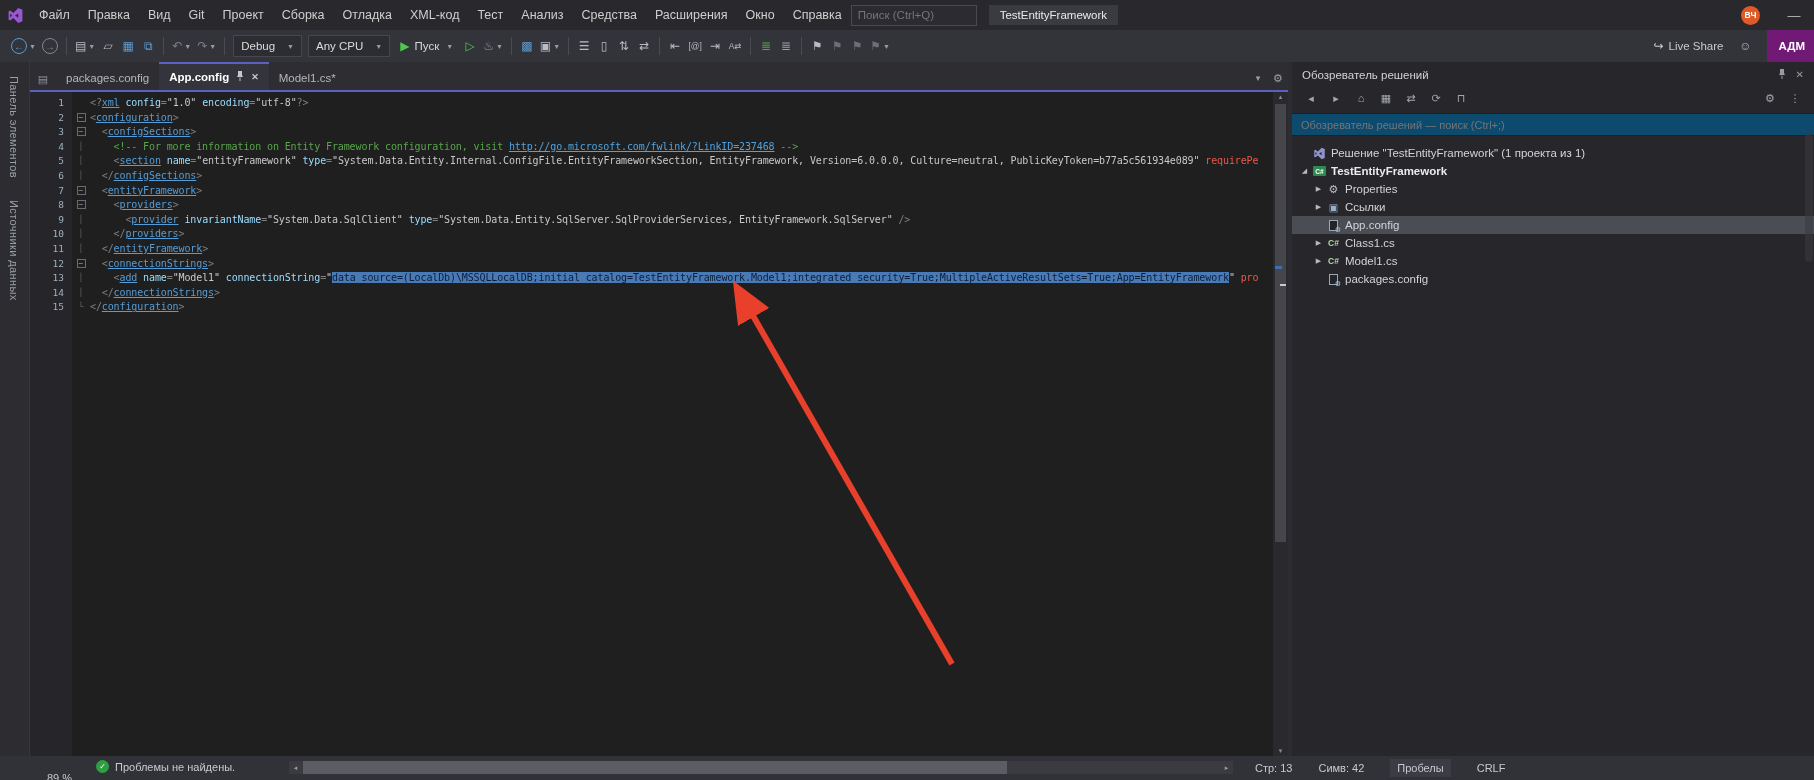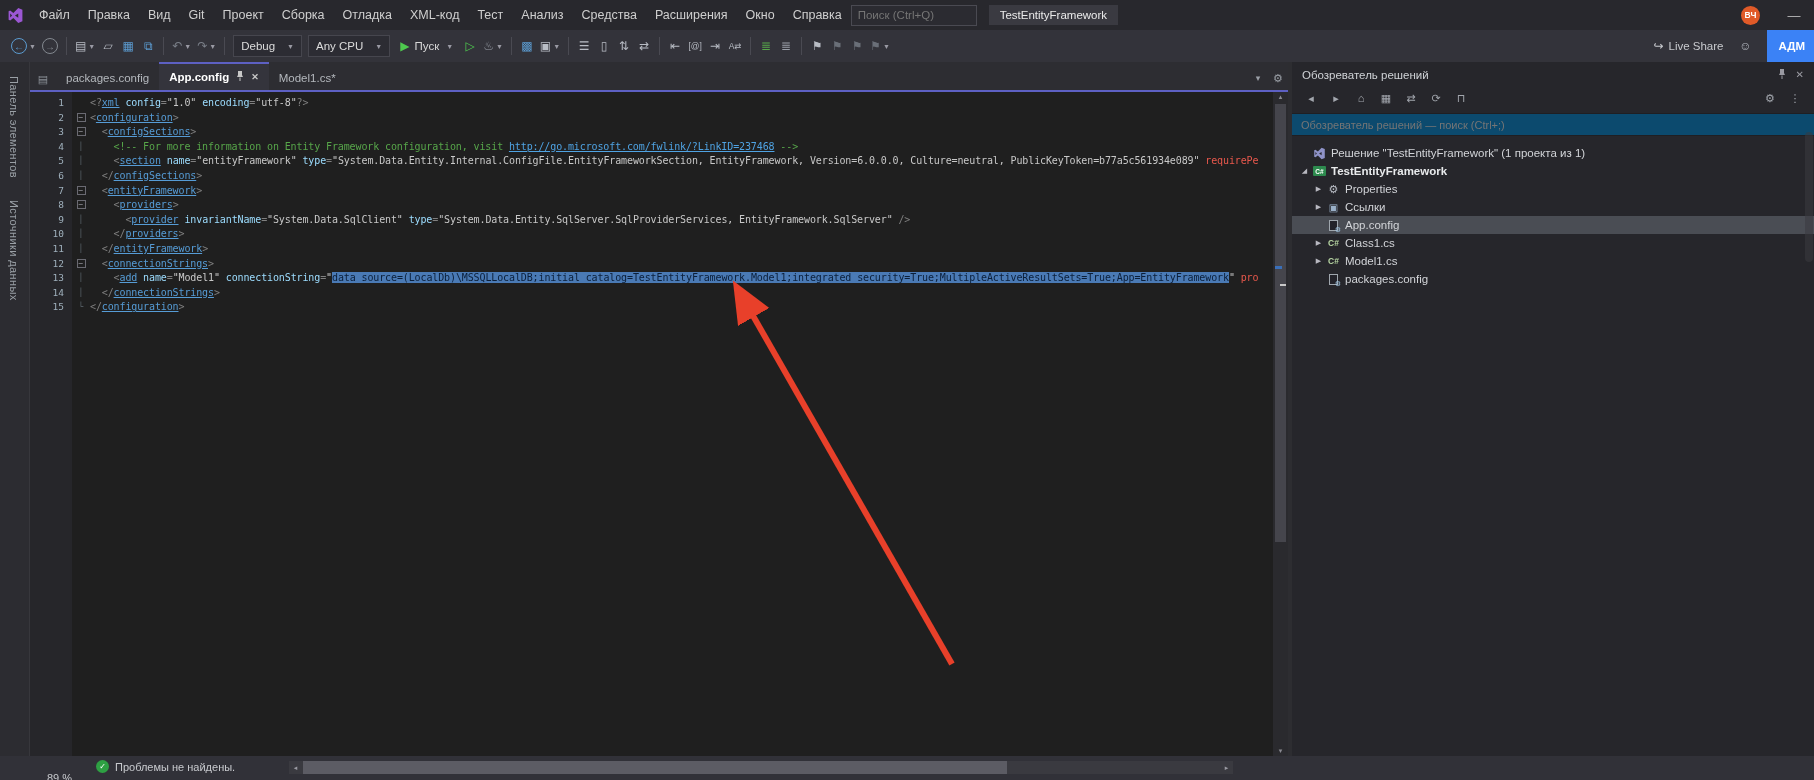--- a/index.html
+++ b/index.html
@@ -34,21 +34,21 @@
   .tbtn.small{font-size:8.5px;}
   .caret{font-size:7px;color:#9a9aa4;margin-left:2px;}
   .tsep{width:1px;height:18px;background:#4a4a52;margin:0 5px;flex:none;}
   .combo{height:22px;background:#2c2c33;border:1px solid#46464e;display:flex;align-items:center;
     padding:0 7px;color:#dcdcdc;margin:0 3px;gap:10px;}
   .combo .caret{font-size:7px;}
   .startbtn{display:flex;align-items:center;gap:5px;padding:0 7px;height:24px;color:#d8d8d8;}
   .play{color:#4ec94e;font-size:12px;}
   .tb-far{margin-left:auto;display:flex;align-items:center;gap:12px;height:100%;}
   .liveshare{display:flex;align-items:center;gap:5px;color:#c8cace;font-size:11.5px;}
-  .adm{background:#3b82f6;color:#fff;font-weight:bold;padding:7px 9px 7px 11px;font-size:11.5px;height:100%;
+  .adm{background:#701a75;color:#fff;font-weight:bold;padding:7px 9px 7px 11px;font-size:11.5px;height:100%;
     display:flex;align-items:center;}
   
   .leftrail{position:absolute;left:0;top:62px;width:30px;bottom:24px;background:#2c2c31;
     border-right:1px solid #37373c;}
   .vtab{writing-mode:vertical-lr;font-size:11px;color:#9aa0a6;margin:14px 0 22px 8px;letter-spacing:.4px;}
   
   .tabstrip{position:absolute;left:30px;top:62px;width:1258px;height:30px;background:#2d2d32;
     display:flex;align-items:flex-end;border-bottom:2px solid #5d60c3;}
   .lead-icon{width:26px;height:22px;display:flex;align-items:center;justify-content:center;
     color:#8a8f96;font-size:11px;}
@@ -430,20 +430,26 @@
     </span>
     <span class="health">
       <span class="chk">✓</span>
       <span>Проблемы не найдены.</span>
     </span>
     <span class="hsb">
       <span class="harr" style="left:0;">◂</span>
       <span class="hthumb"></span>
       <span class="harr" style="right:0;">▸</span>
     </span>
+    <span class="sb-right">
+      <span class="sb-item">Стр: 13</span>
+      <span class="sb-item">Симв: 42</span>
+      <span class="sb-item box">Пробелы</span>
+      <span class="sb-item">CRLF</span>
+    </span>
   </div>
 
   <svg class="overlay" width="1814" height="780">
     <defs>
       <marker id="ah" markerWidth="7" markerHeight="7" refX="4.6" refY="3" orient="auto">
         <path d="M0 0 L7 3 L0 6 z" fill="#e8402a"></path>
       </marker>
     </defs>
     <line id="arrowline" stroke="#e8402a" stroke-width="6" marker-end="url(#ah)" x1="952" y1="664" x2="740" y2="293"></line>
   </svg>

